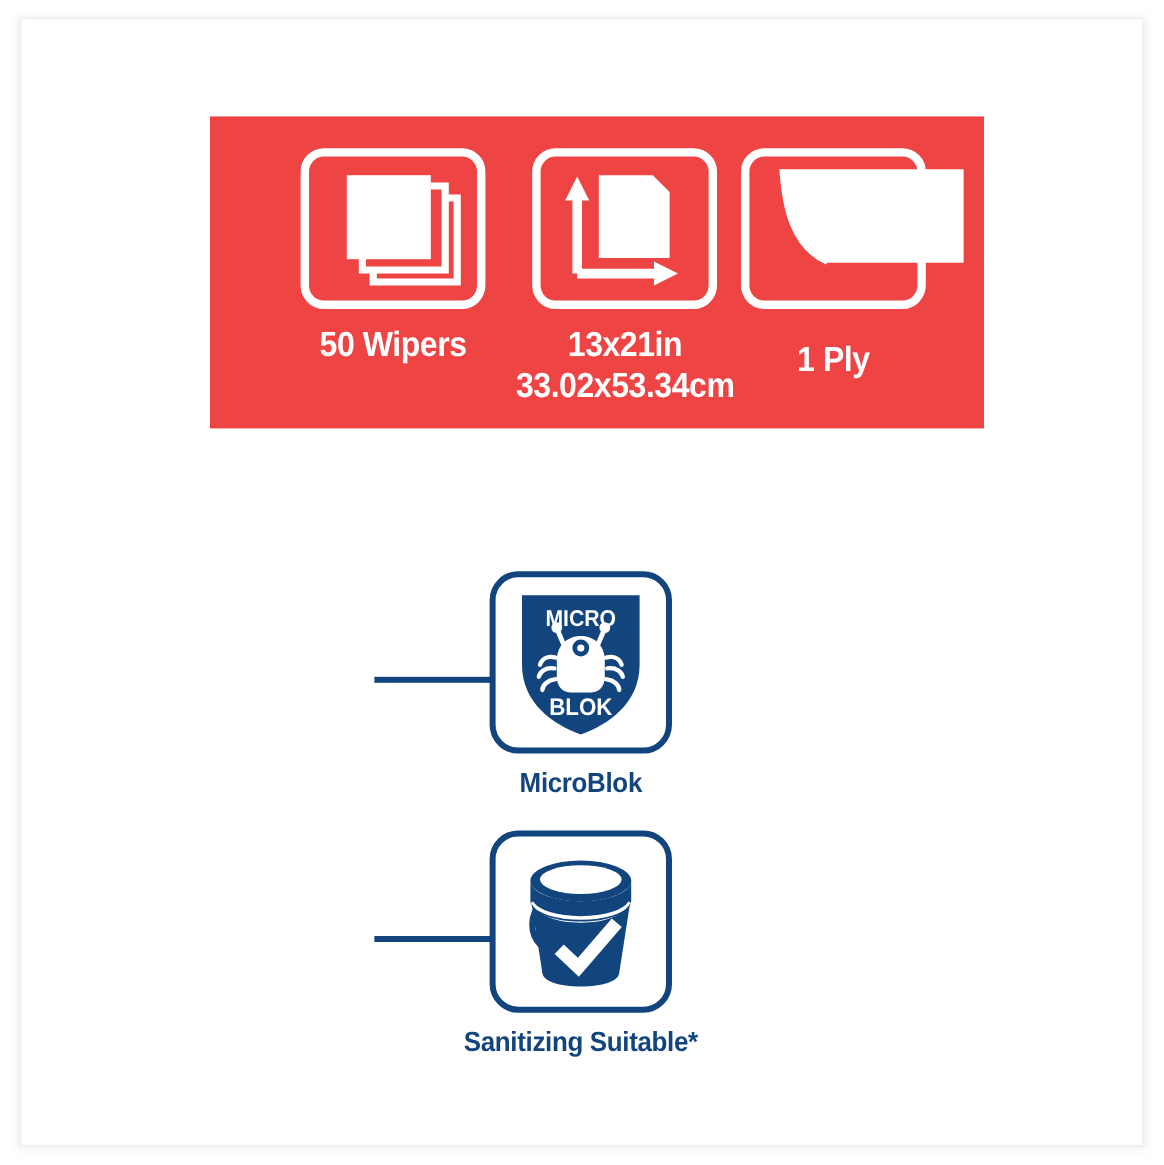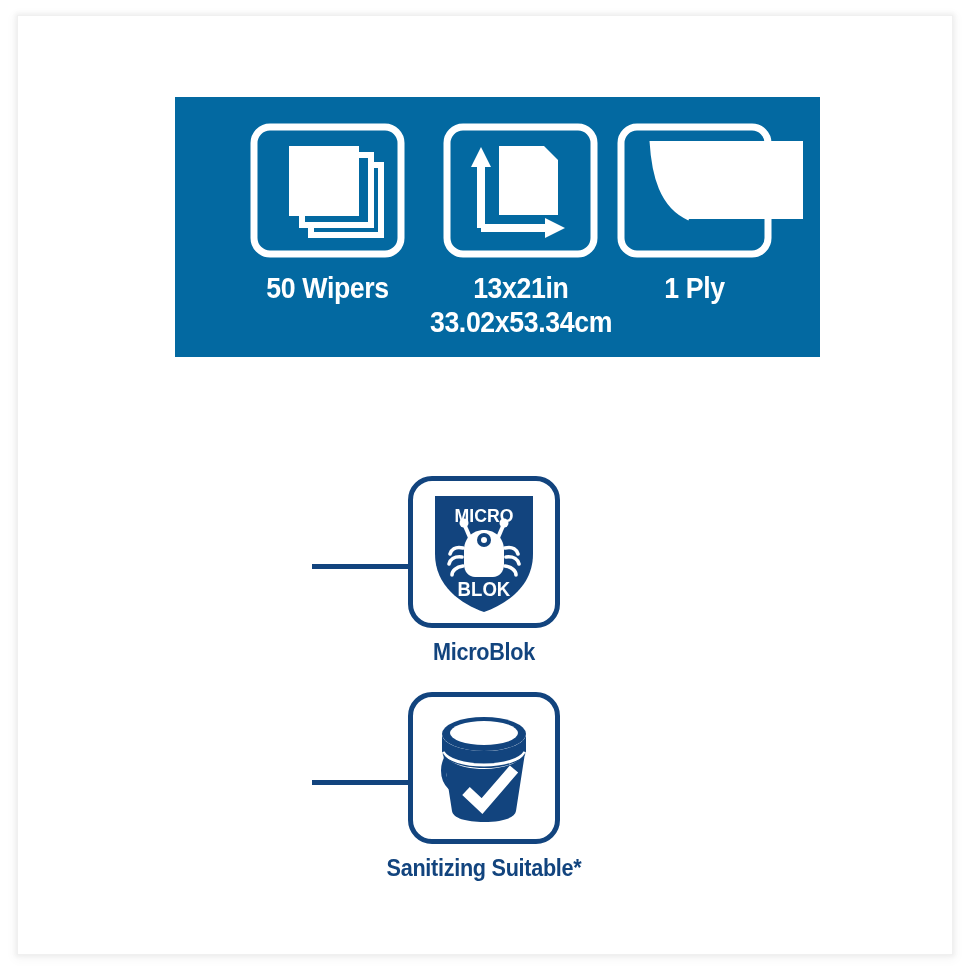--- a/index.html
+++ b/index.html
@@ -48,41 +48,42 @@
     color: #ffffff;
     font-size: 60px;
     font-weight: 400;
     letter-spacing: 0.5px;
     line-height: 1;
     font-family: "Liberation Sans", sans-serif;
   }
 
   .panel {
     margin-top: 7px;
-    background: #0369a1;
+    background: #ef4444;
     padding: 26px 0 18px 0;
     overflow: hidden;
   }
 
   .icon-row {
     display: flex;
     align-items: flex-start;
     justify-content: flex-start;
     padding-left: 58px;
   }
   .spec-col {
     width: 196px;
     display: flex;
     flex-direction: column;
     align-items: center;
   }
   .spec-col.col-ply {
     width: 210px;
     align-items: flex-start;
     margin-left: -2px;
+    gap: 12px;
   }
   .spec-icon {
     width: 155px;
     height: 135px;
     position: relative;
   }
   .spec-icon svg { display: block; }
 
   .spec-label {
     margin-top: 13px;

